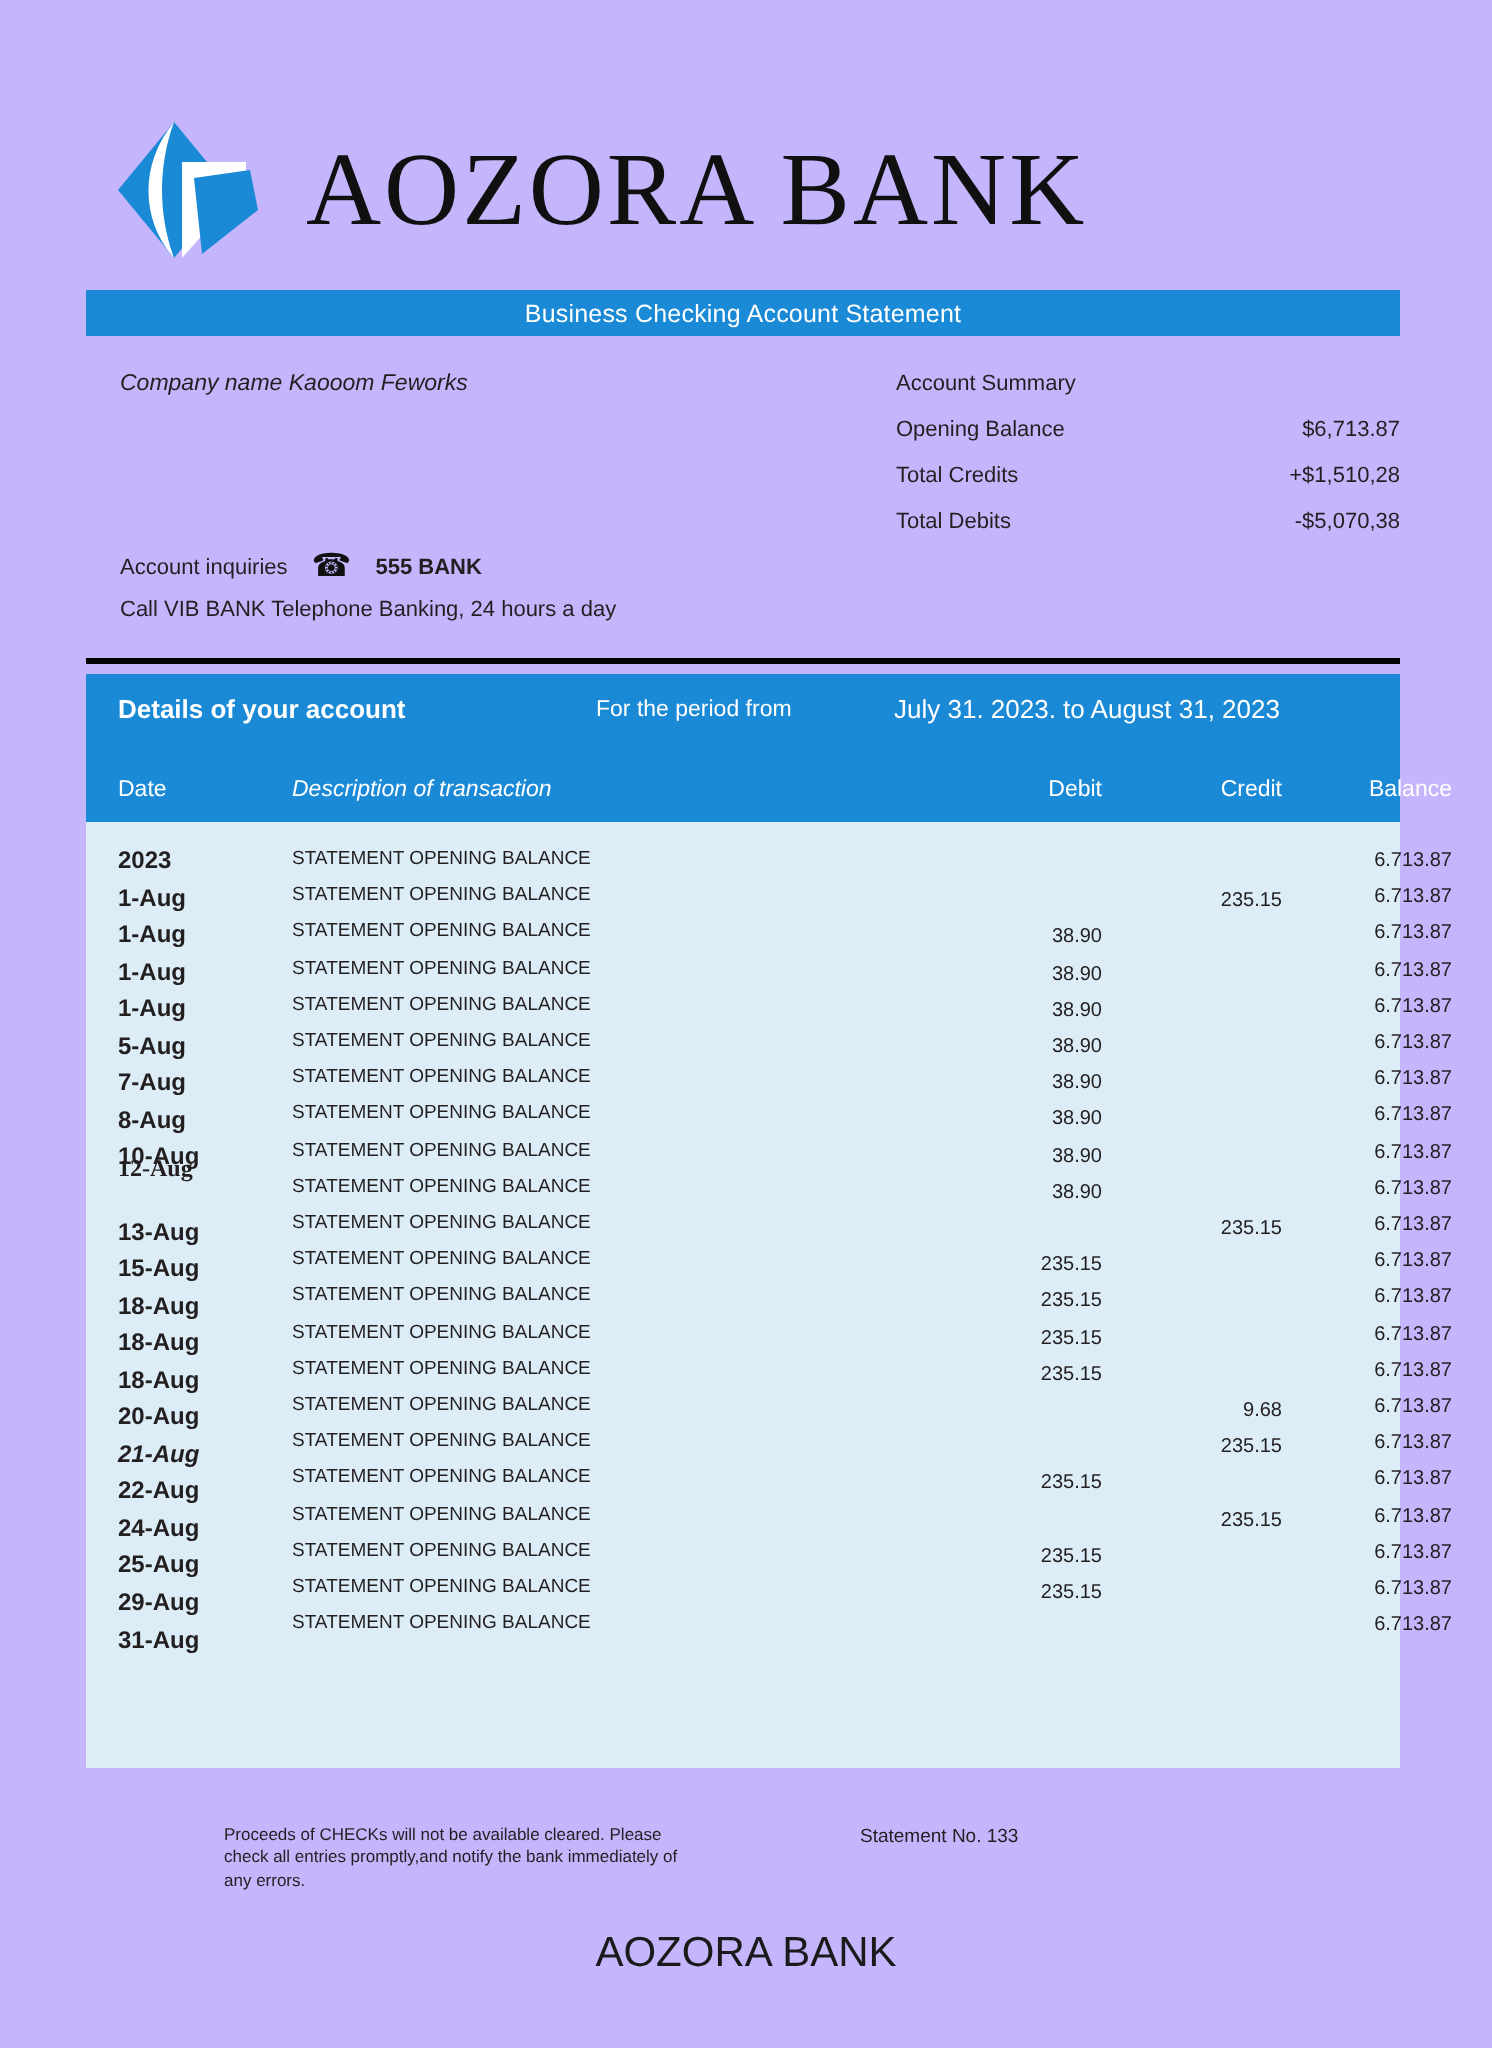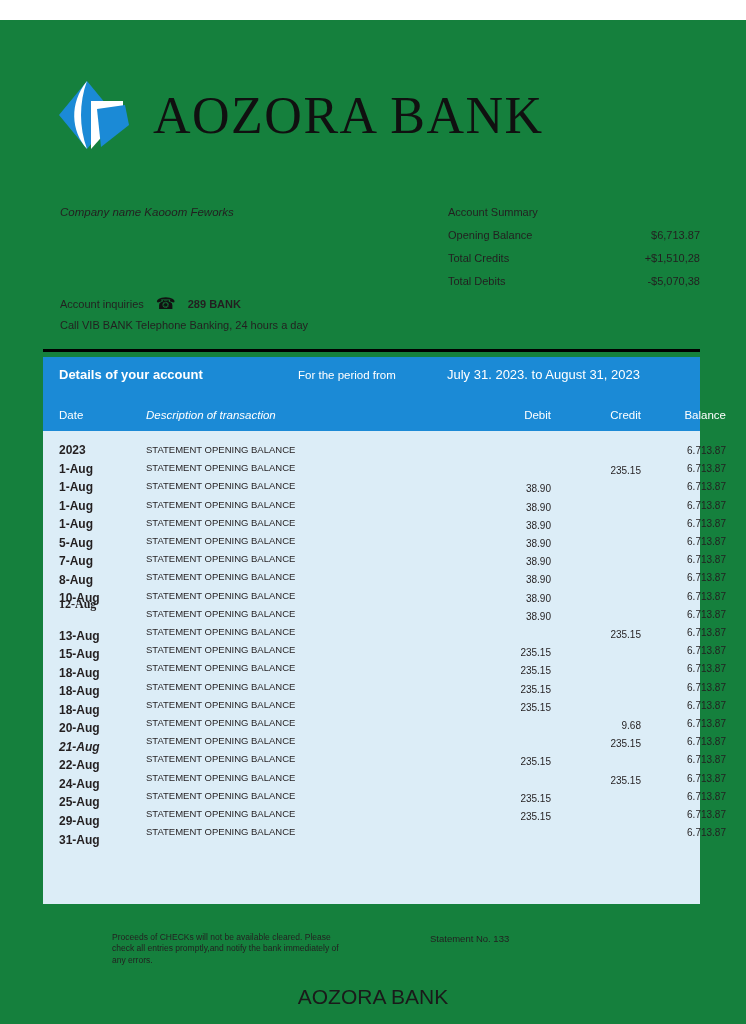--- a/index.html
+++ b/index.html
@@ -12,22 +12,21 @@
     height: 1024px;
     position: relative;
     font-family: "Liberation Sans", sans-serif;
     color: #231f20;
     overflow: hidden;
   }
 
   .page {
     position: absolute;
     inset: 0;
-    background: #15803d;
-    margin-top: 20px;
+    background: #c4b5fd;
   }
 
   
   .logo-row {
     position: absolute;
     left: 43px;
     top: 55px;
     width: 660px;
     height: 80px;
     display: flex;
@@ -255,27 +254,28 @@
   <div class="logo-row">
     <svg class="logo-mark" viewBox="0 0 74 72">
       <polygon points="30,2 2,36 30,70 58,36" fill="#1b8ad6"></polygon>
       <path d="M30,2 C12,24 14,52 30,70 C22,48 22,24 30,2 Z" fill="#ffffff"></path>
       <polygon points="34,22 66,22 66,34 34,70" fill="#ffffff"></polygon>
       <polygon points="40,30 68,26 72,46 44,68" fill="#1b8ad6"></polygon>
     </svg>
     <div class="logo-wordmark">AOZORA BANK</div>
   </div>
 
+  <div class="title-band">Business Checking Account Statement</div>
 
   <div class="company-name">Company name Kaooom Feworks</div>
 
   <div class="inquiries-row">
     <span>Account inquiries</span>
     <span class="phone-glyph">☎</span>
-    <span class="inquiries-num">289 BANK</span>
+    <span class="inquiries-num">555 BANK</span>
   </div>
   <div class="call-line">Call VIB BANK Telephone Banking, 24 hours a day</div>
 
   <div class="summary">
     <div class="summary-title">Account Summary</div>
     <div class="summary-row">
       <span>Opening Balance</span>
       <span class="val">$6,713.87</span>
     </div>
     <div class="summary-row">

